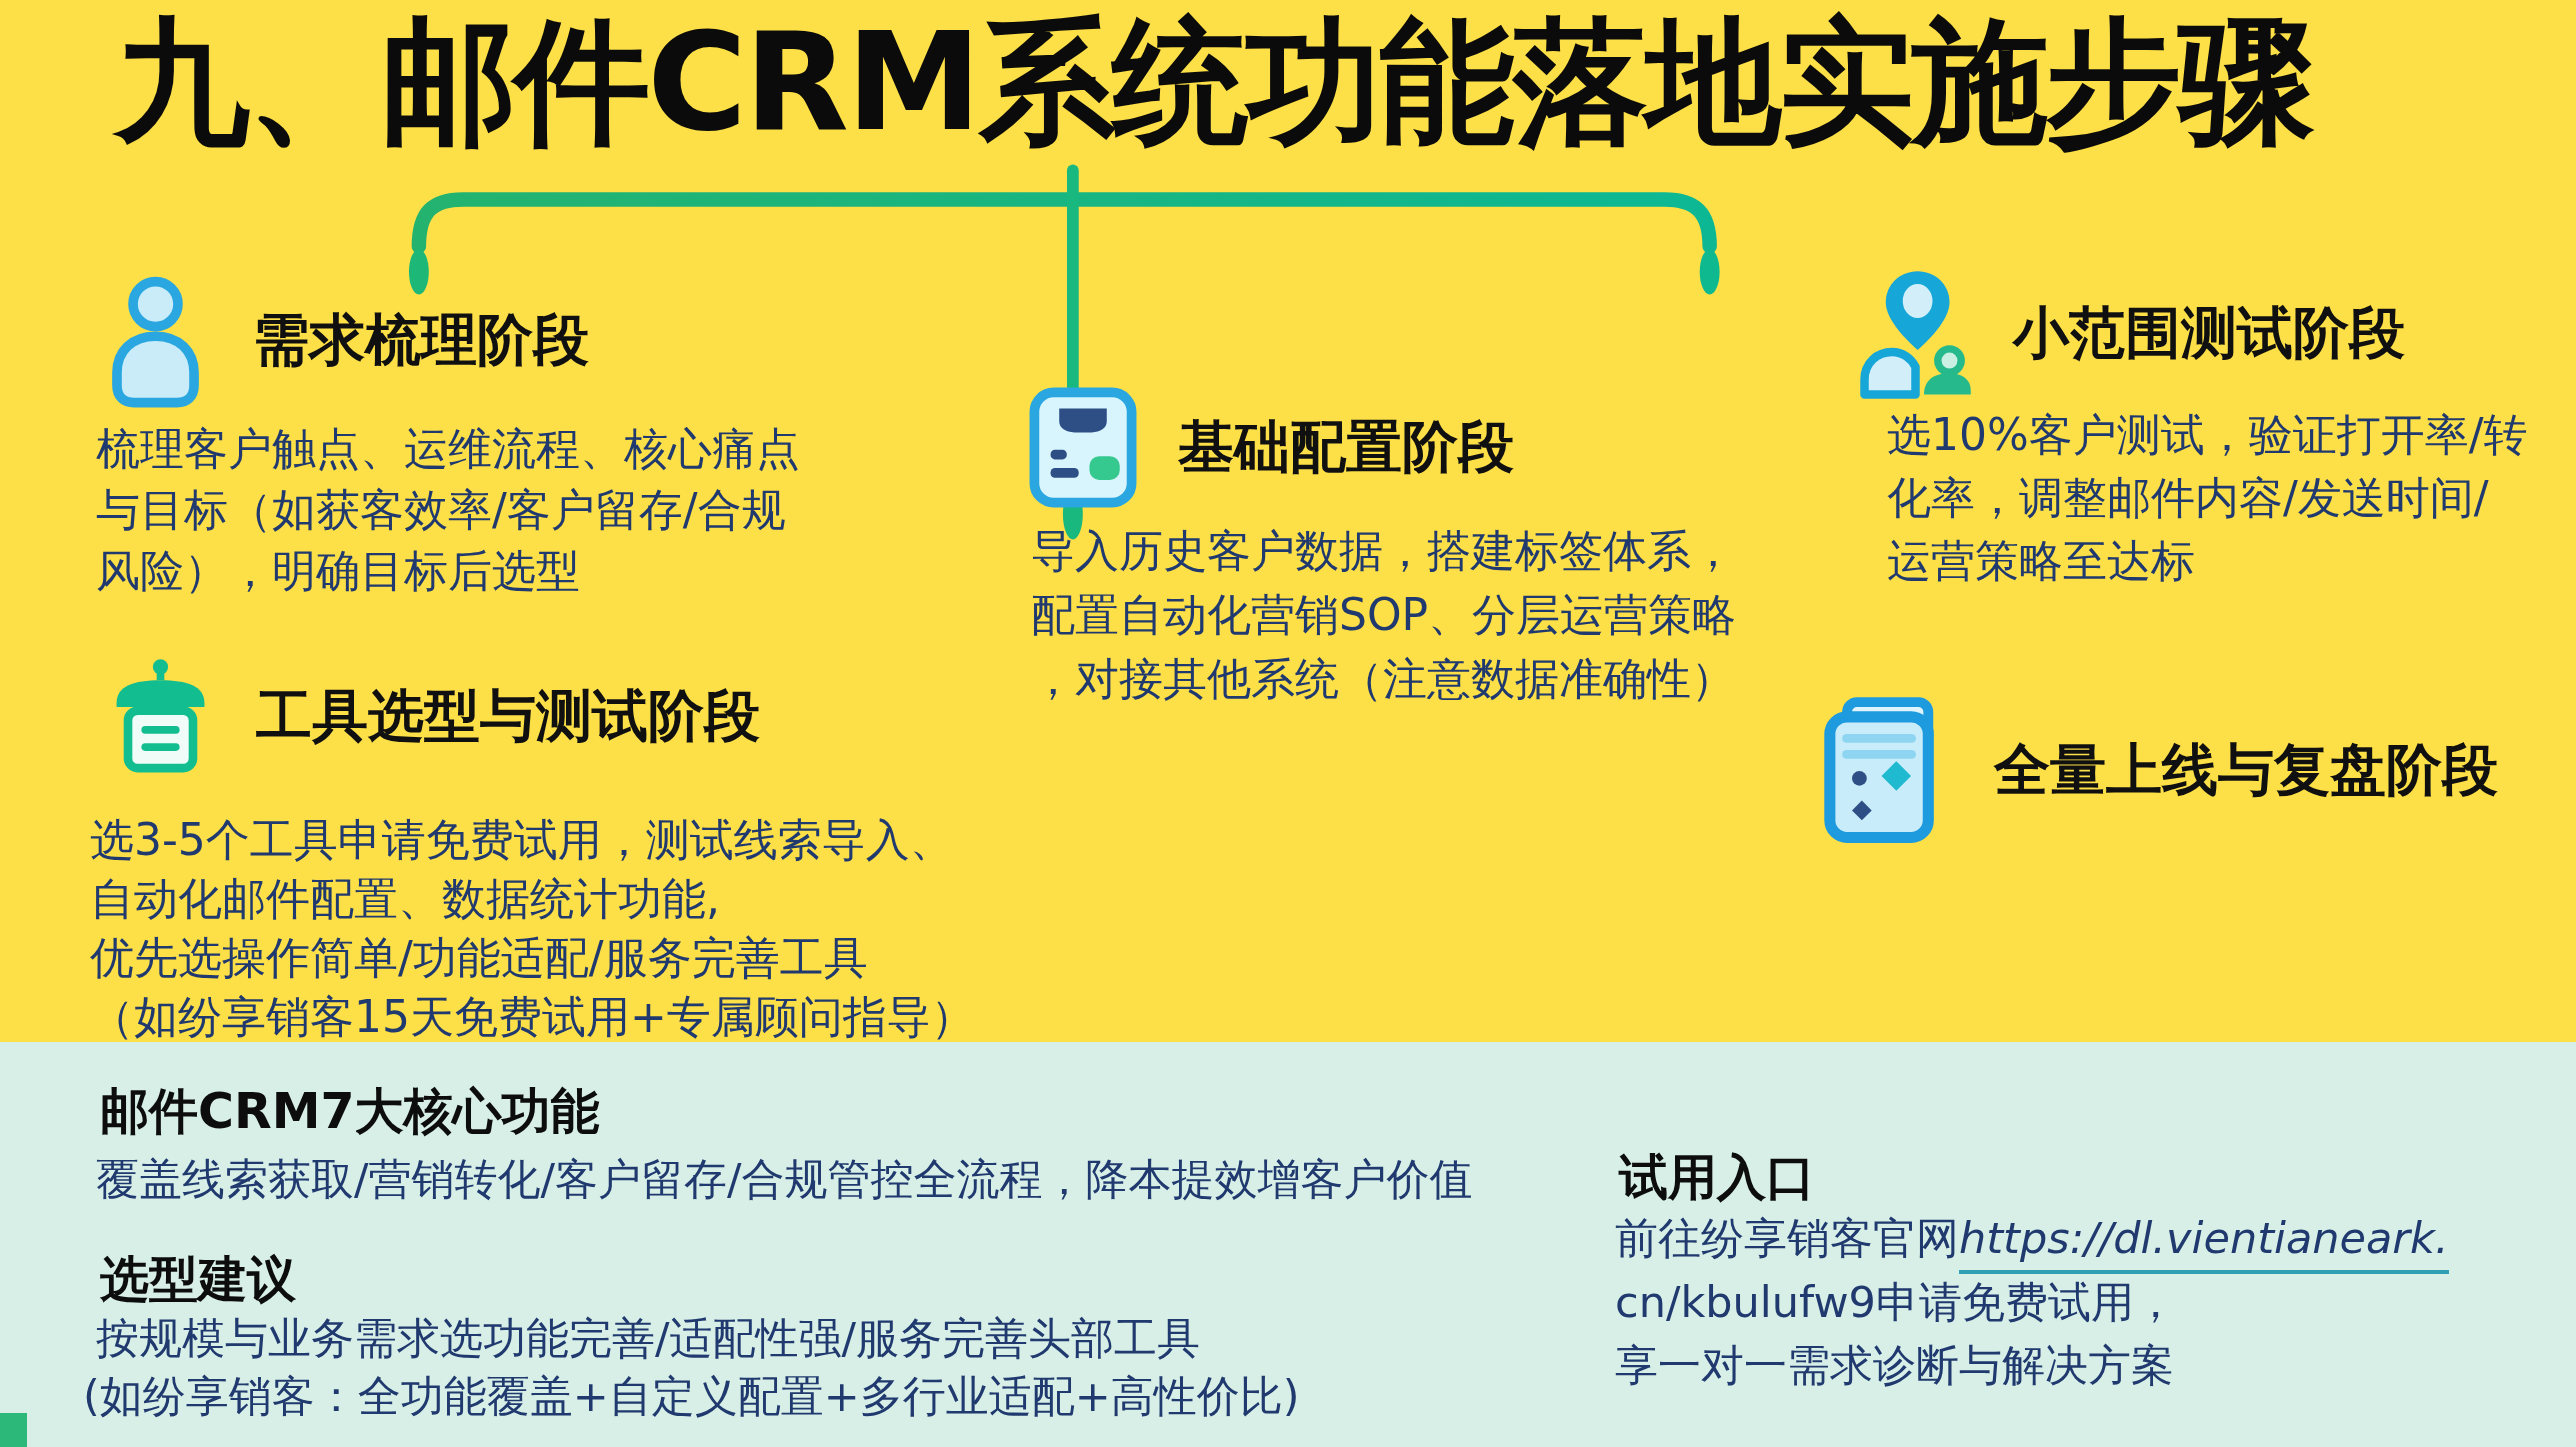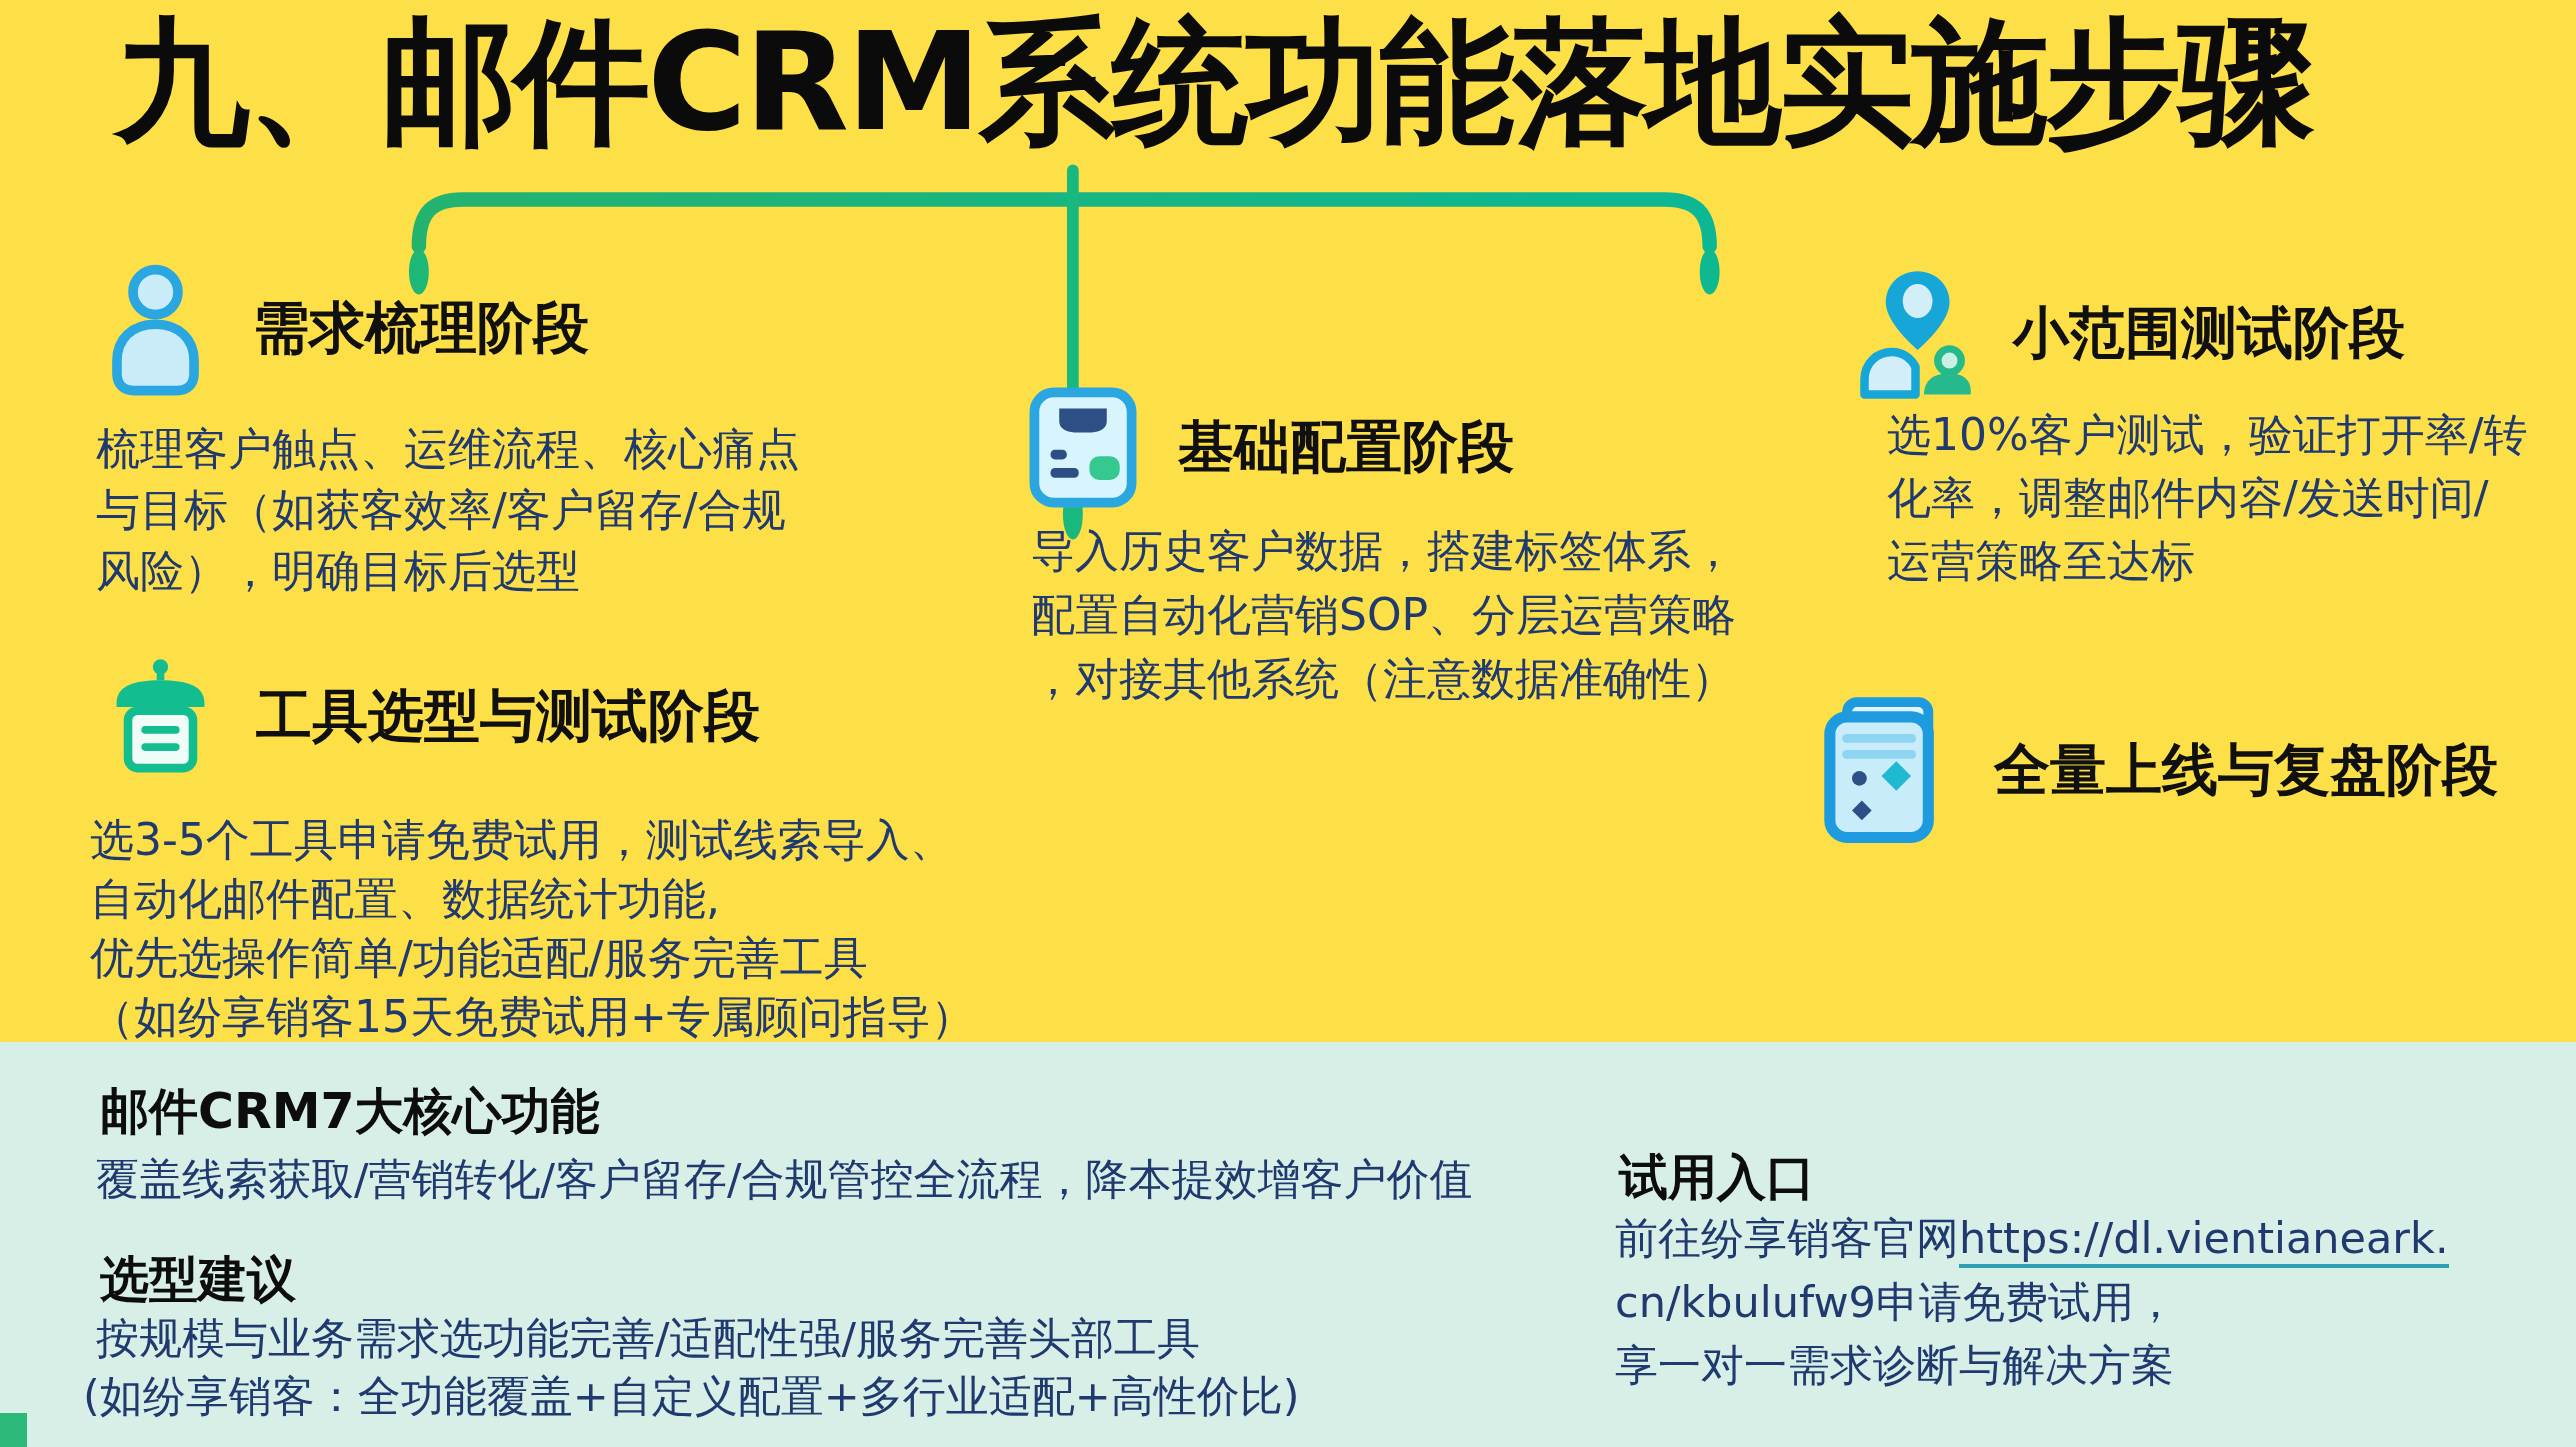--- a/index.html
+++ b/index.html
@@ -43,21 +43,21 @@
     white-space:nowrap;
   }
   .stage-body{
     position:absolute;
     margin:0;
     font-size:44px;
     font-weight:500;
     color:#20396e;
     white-space:pre-line;
   }
-  .s1-header{left:101px;top:260px;}
+  .s1-header{left:101px;top:272px;}
   .s1-header .icon{width:109px;height:137px;margin-right:43px;}
   .s1-body{left:96px;top:418px;width:1049px;line-height:61px;}
 
   .s2-header{left:107px;top:628px;}
   .s2-header .icon{width:107px;height:177px;margin-right:42px;}
   .s2-body{left:90px;top:810px;width:1212px;line-height:59px;}
 
   .s3-header{left:1028px;top:387px;}
   .s3-header .icon{width:110px;height:121px;margin-right:40px;}
   .s3-body{left:1031px;top:519px;width:814px;line-height:64px;}
@@ -90,21 +90,22 @@
   .advice-line1{left:96px;top:1310px;}
   .advice-line2{left:83px;top:1368px;}
   .trial-heading{left:1615px;top:1141px;}
   .trial-line1{left:1615px;top:1210px;}
   .trial-line2{left:1615px;top:1274px;}
   .trial-line3{left:1615px;top:1337px;}
   .trial-link{
     color:#20396e;
     text-decoration:none;
     border-bottom:4.5px solid #2f9fb4;
-    padding-bottom:1px;
+    padding-bottom:7px;
+    font-style:italic;
   }
   .corner-accent{
     position:absolute;
     left:0;top:1413px;
     width:27px;height:34px;
     background:#2cb878;
   }
 </style>
 </head>
 <body>

